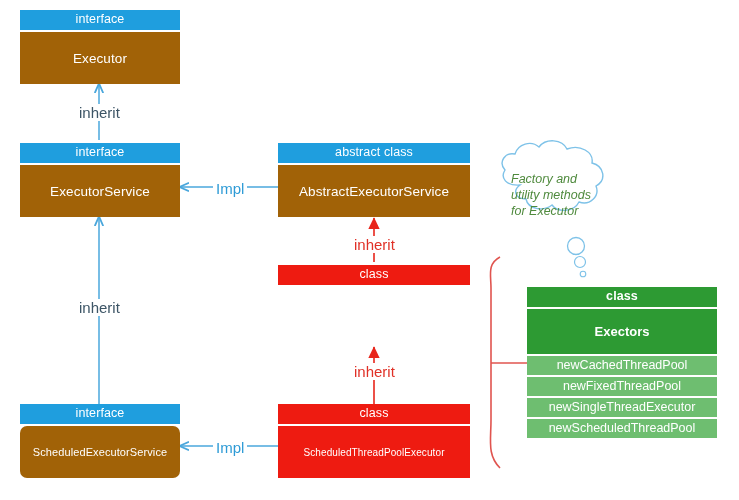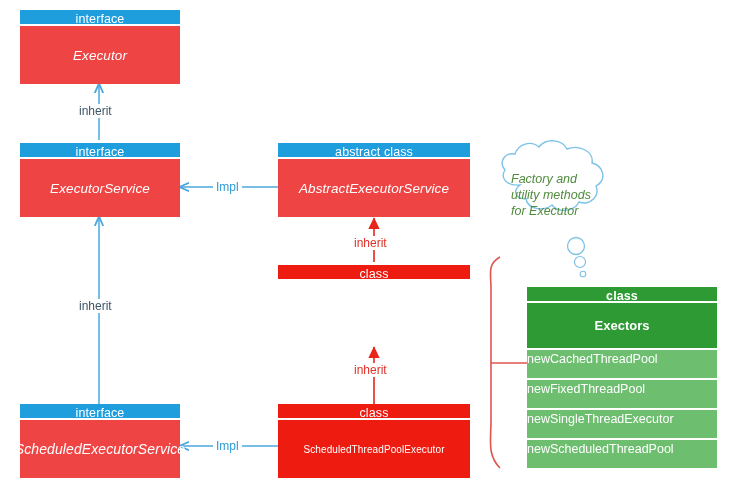--- a/index.html
+++ b/index.html
@@ -11,61 +11,61 @@
   }
   #canvas { position:relative; width:739px; height:500px; }
 
   
   .uml-box { position:absolute; display:flex; flex-direction:column; }
   .uml-header {
     text-align:center;
     color:#ffffff;
     font-size:12.5px;
     line-height:18px;
-    height:14px;
+    height:20px;
     letter-spacing:.1px;
   }
   .uml-body {
     flex:1;
     display:flex;
     align-items:center;
     justify-content:center;
     color:#ffffff;
     font-size:13.5px;
     text-align:center;
     padding:0 4px;
     letter-spacing:.1px;
   }
 
   
   .blue .uml-header { background:#1f9ede; }
-  .blue .uml-body   { background:#ef4444;font-style:italic; }
+  .blue .uml-body   { background:#a16207; }
   .blue { gap:2px; }
 
   
   .red .uml-header { background:#ee1b11; }
   .red .uml-body   { background:#ee1b11; }
   .red { gap:2px; }
 
   
   .green-box { position:absolute; display:flex; flex-direction:column; gap:2px; }
   .green-box .uml-header { background:#2d9a33; font-weight:bold; }
   .green-box .uml-name {
     background:#2d9a33; color:#fff; font-weight:bold; font-size:13px;
     height:45px; display:flex; align-items:center; justify-content:center;
   }
   .green-rows { display:flex; flex-direction:column; gap:2px; }
   .green-row {
     background:#6ebe70; color:#ffffff; font-size:12.5px;
-    height:28px; line-height:19px; 
+    height:19px; line-height:19px; text-align:center;
   }
 
   
   .edge-label {
-    position:absolute; font-size:12px; background:#ffffff;
+    position:absolute; font-size:15px; background:#ffffff;
     padding:0 3px; white-space:nowrap;
   }
   .lbl-blue { color:#3d5566; }
   .lbl-impl { color:#2e9bd6; }
   .lbl-red  { color:#e03127; }
 
   
   .cloud-text {
     position:absolute;
     font-style:italic;
@@ -150,21 +150,21 @@
     <div class="uml-header">abstract class</div>
     <div class="uml-body">AbstractExecutorService</div>
   </div>
 
   <div class="uml-box red" style="left:278px; top:265px; width:192px; height:82px;">
     <div class="uml-header">class</div>
   </div>
 
   <div class="uml-box blue" style="left:20px; top:404px; width:160px; height:74px;">
     <div class="uml-header">interface</div>
-    <div class="uml-body" style="font-size:14px;">ScheduledExecutorService</div>
+    <div class="uml-body" style="font-size:11px;border-radius:7px;">ScheduledExecutorService</div>
   </div>
 
   <div class="uml-box red" style="left:278px; top:404px; width:192px; height:74px;">
     <div class="uml-header">class</div>
     <div class="uml-body" style="font-size:10px;">ScheduledThreadPoolExecutor</div>
   </div>
 
   <div class="green-box" style="left:527px; top:287px; width:190px;">
     <div class="uml-header">class</div>
     <div class="uml-name">Exectors</div>

